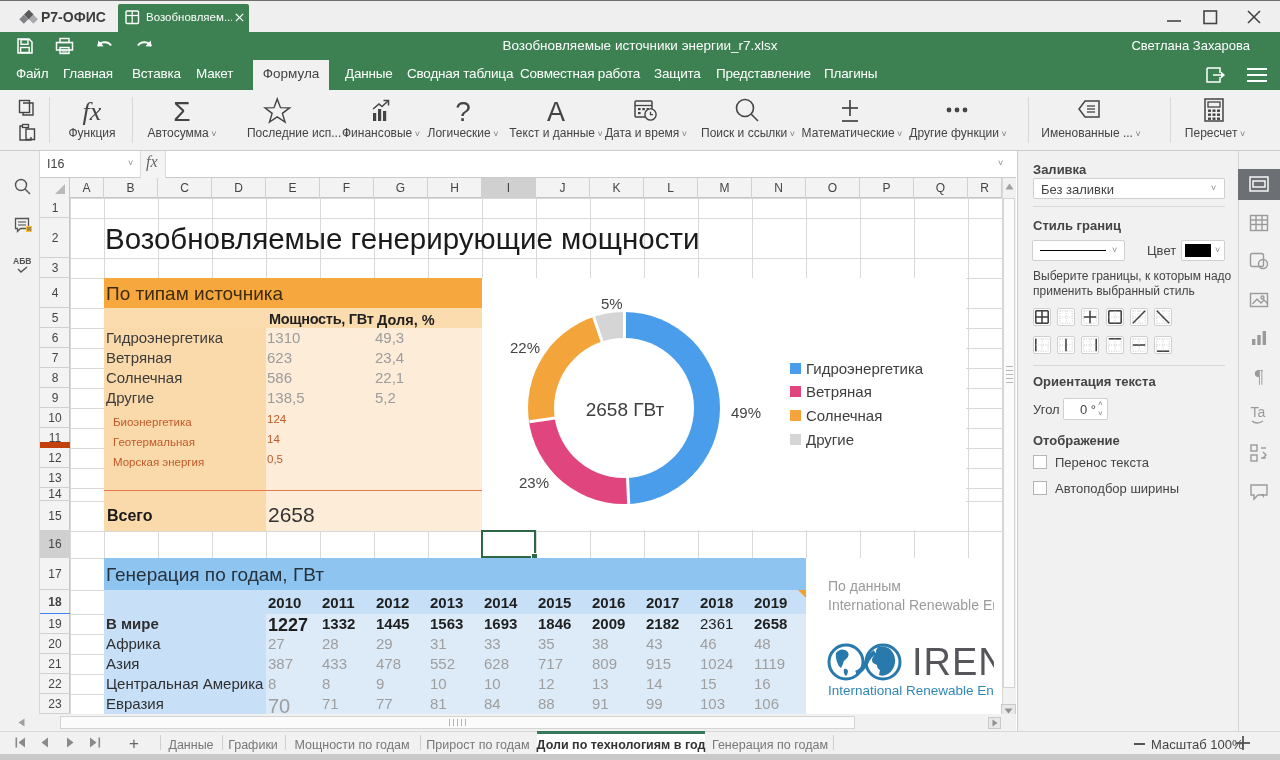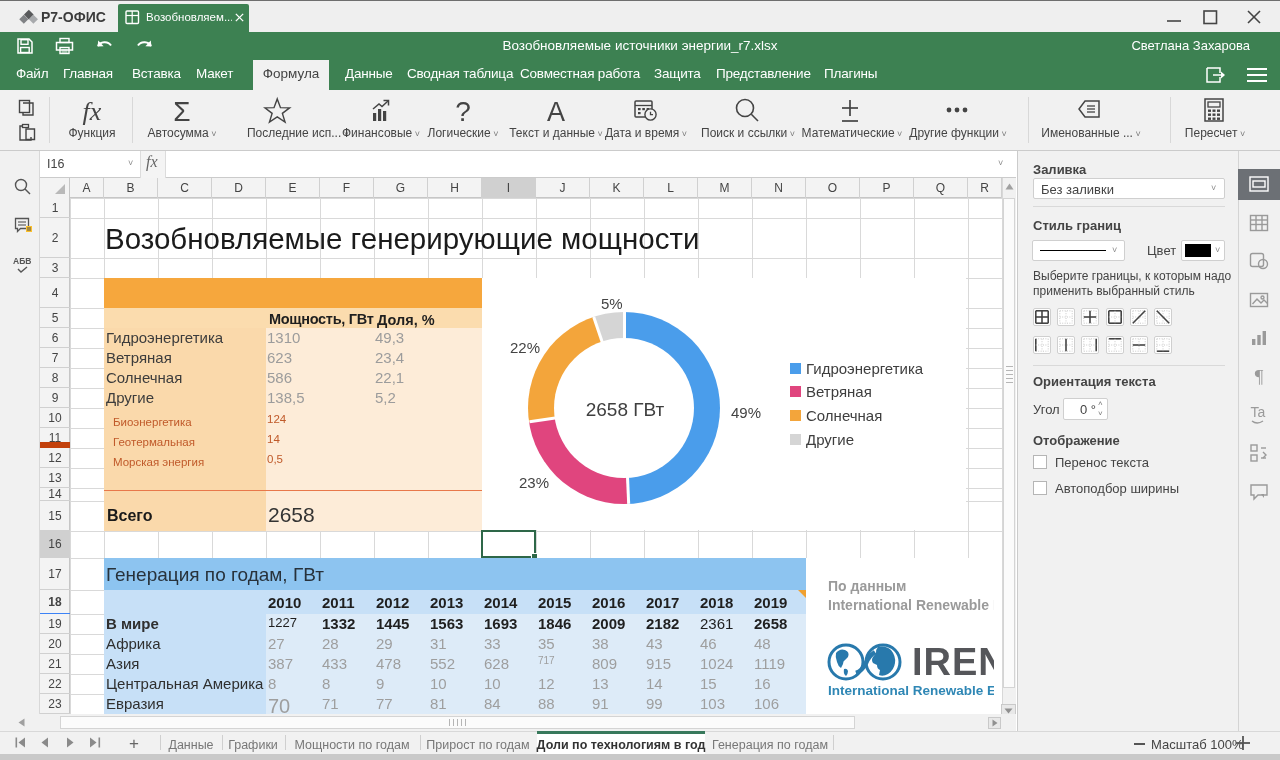--- a/index.html
+++ b/index.html
@@ -302,20 +302,21 @@
 <div class="hline" style="left:71px;top:558px;width:931px;"></div>
 <div class="hline" style="left:71px;top:590px;width:931px;"></div>
 <div class="hline" style="left:71px;top:614px;width:931px;"></div>
 <div class="hline" style="left:71px;top:634px;width:931px;"></div>
 <div class="hline" style="left:71px;top:654px;width:931px;"></div>
 <div class="hline" style="left:71px;top:674px;width:931px;"></div>
 <div class="hline" style="left:71px;top:694px;width:931px;"></div>
 <div class="hline" style="left:71px;top:714px;width:931px;"></div>
 <div class="tx" style="left:105px;top:222px;font-size:29.5px;color:#1b1b1b;">Возобновляемые генерирующие мощности</div>
 <div class="abs" style="left:104px;top:278px;width:378px;height:30px;background:#f6a73d;"></div>
+<div class="tx" style="left:106px;top:283px;font-size:19px;color:#3e2c0e;">По типам источника</div>
 <div class="abs" style="left:104px;top:308px;width:378px;height:20px;background:#fbdcae;"></div>
 <div class="abs" style="left:104px;top:328px;width:162px;height:203px;background:#fad9ab;"></div>
 <div class="abs" style="left:266px;top:328px;width:216px;height:203px;background:#fdecd8;"></div>
 <div class="abs" style="left:104px;top:490px;width:378px;height:1px;background:#e8784a;"></div>
 <div class="tx" style="left:269px;top:311px;font-size:14.5px;font-weight:bold;letter-spacing:-0.3px;color:#1f1f1f;">Мощность, ГВт</div>
 <div class="tx" style="left:377px;top:312px;font-size:14.5px;font-weight:bold;color:#1f1f1f;">Доля, %</div>
 <div class="tx" style="left:106px;top:329px;font-size:15px;color:#3c3c3c;">Гидроэнергетика</div>
 <div class="tx" style="left:267px;top:329px;font-size:15px;color:#9c9c9c;">1310</div>
 <div class="tx" style="left:375px;top:329px;font-size:15px;color:#9c9c9c;">49,3</div>
 <div class="tx" style="left:106px;top:349px;font-size:15px;color:#3c3c3c;">Ветряная</div>
@@ -370,21 +371,21 @@
 <div class="tx" style="left:484px;top:594px;font-size:15px;font-weight:bold;color:#1f1f1f;">2014</div>
 <div class="tx" style="left:538px;top:594px;font-size:15px;font-weight:bold;color:#1f1f1f;">2015</div>
 <div class="tx" style="left:592px;top:594px;font-size:15px;font-weight:bold;color:#1f1f1f;">2016</div>
 <div class="tx" style="left:646px;top:594px;font-size:15px;font-weight:bold;color:#1f1f1f;">2017</div>
 <div class="tx" style="left:700px;top:594px;font-size:15px;font-weight:bold;color:#1f1f1f;">2018</div>
 <div class="tx" style="left:754px;top:594px;font-size:15px;font-weight:bold;color:#1f1f1f;">2019</div>
 <svg class="abs" style="left:798px;top:590px;" width="8" height="8" viewBox="0 0 8 8">
       <path d="M8 0 L8 8 L0 0 Z" fill="#f0a030"></path>
     </svg>
 <div class="tx" style="left:106px;top:615px;font-size:15px;font-weight:bold;color:#2f2f2f;">В мире</div>
-<div class="tx" style="left:268px;top:615px;font-size:13px;font-weight:normal;color:#1f1f1f;">1227</div>
+<div class="tx" style="left:268px;top:615px;font-size:18px;font-weight:bold;color:#1f1f1f;">1227</div>
 <div class="tx" style="left:322px;top:615px;font-size:15px;font-weight:bold;color:#1f1f1f;">1332</div>
 <div class="tx" style="left:376px;top:615px;font-size:15px;font-weight:bold;color:#1f1f1f;">1445</div>
 <div class="tx" style="left:430px;top:615px;font-size:15px;font-weight:bold;color:#1f1f1f;">1563</div>
 <div class="tx" style="left:484px;top:615px;font-size:15px;font-weight:bold;color:#1f1f1f;">1693</div>
 <div class="tx" style="left:538px;top:615px;font-size:15px;font-weight:bold;color:#1f1f1f;">1846</div>
 <div class="tx" style="left:592px;top:615px;font-size:15px;font-weight:bold;color:#1f1f1f;">2009</div>
 <div class="tx" style="left:646px;top:615px;font-size:15px;font-weight:bold;color:#1f1f1f;">2182</div>
 <div class="tx" style="left:700px;top:615px;font-size:15px;font-weight:normal;color:#1f1f1f;">2361</div>
 <div class="tx" style="left:754px;top:615px;font-size:15px;font-weight:bold;color:#1f1f1f;">2658</div>
 <div class="tx" style="left:106px;top:635px;font-size:15px;font-weight:normal;color:#2f2f2f;">Африка</div>
@@ -397,21 +398,21 @@
 <div class="tx" style="left:592px;top:635px;font-size:15px;font-weight:normal;color:#9e9e9e;">38</div>
 <div class="tx" style="left:646px;top:635px;font-size:15px;font-weight:normal;color:#9e9e9e;">43</div>
 <div class="tx" style="left:700px;top:635px;font-size:15px;font-weight:normal;color:#9e9e9e;">46</div>
 <div class="tx" style="left:754px;top:635px;font-size:15px;font-weight:normal;color:#9e9e9e;">48</div>
 <div class="tx" style="left:106px;top:655px;font-size:15px;font-weight:normal;color:#2f2f2f;">Азия</div>
 <div class="tx" style="left:268px;top:655px;font-size:15px;font-weight:normal;color:#9e9e9e;">387</div>
 <div class="tx" style="left:322px;top:655px;font-size:15px;font-weight:normal;color:#9e9e9e;">433</div>
 <div class="tx" style="left:376px;top:655px;font-size:15px;font-weight:normal;color:#9e9e9e;">478</div>
 <div class="tx" style="left:430px;top:655px;font-size:15px;font-weight:normal;color:#9e9e9e;">552</div>
 <div class="tx" style="left:484px;top:655px;font-size:15px;font-weight:normal;color:#9e9e9e;">628</div>
-<div class="tx" style="left:538px;top:655px;font-size:10px;font-weight:normal;color:#9e9e9e;text-align:center;">717</div>
+<div class="tx" style="left:538px;top:655px;font-size:15px;font-weight:normal;color:#9e9e9e;text-align:center;">717</div>
 <div class="tx" style="left:592px;top:655px;font-size:15px;font-weight:normal;color:#9e9e9e;">809</div>
 <div class="tx" style="left:646px;top:655px;font-size:15px;font-weight:normal;color:#9e9e9e;">915</div>
 <div class="tx" style="left:700px;top:655px;font-size:15px;font-weight:normal;color:#9e9e9e;">1024</div>
 <div class="tx" style="left:754px;top:655px;font-size:15px;font-weight:normal;color:#9e9e9e;">1119</div>
 <div class="tx" style="left:106px;top:675px;font-size:15px;font-weight:normal;color:#2f2f2f;">Центральная Америка</div>
 <div class="tx" style="left:268px;top:675px;font-size:15px;font-weight:normal;color:#9e9e9e;">8</div>
 <div class="tx" style="left:322px;top:675px;font-size:15px;font-weight:normal;color:#9e9e9e;">8</div>
 <div class="tx" style="left:376px;top:675px;font-size:15px;font-weight:normal;color:#9e9e9e;">9</div>
 <div class="tx" style="left:430px;top:675px;font-size:15px;font-weight:normal;color:#9e9e9e;">10</div>
 <div class="tx" style="left:484px;top:675px;font-size:15px;font-weight:normal;color:#9e9e9e;">10</div>
@@ -425,21 +426,21 @@
 <div class="tx" style="left:322px;top:695px;font-size:15px;font-weight:normal;color:#9e9e9e;">71</div>
 <div class="tx" style="left:376px;top:695px;font-size:15px;font-weight:normal;color:#9e9e9e;">77</div>
 <div class="tx" style="left:430px;top:695px;font-size:15px;font-weight:normal;color:#9e9e9e;">81</div>
 <div class="tx" style="left:484px;top:695px;font-size:15px;font-weight:normal;color:#9e9e9e;">84</div>
 <div class="tx" style="left:538px;top:695px;font-size:15px;font-weight:normal;color:#9e9e9e;">88</div>
 <div class="tx" style="left:592px;top:695px;font-size:15px;font-weight:normal;color:#9e9e9e;">91</div>
 <div class="tx" style="left:646px;top:695px;font-size:15px;font-weight:normal;color:#9e9e9e;">99</div>
 <div class="tx" style="left:700px;top:695px;font-size:15px;font-weight:normal;color:#9e9e9e;">103</div>
 <div class="tx" style="left:754px;top:695px;font-size:15px;font-weight:normal;color:#9e9e9e;">106</div>
 <div class="abs" style="left:806px;top:558px;width:196px;height:156px;background:#fff;overflow:hidden;"></div>
-<div class="abs" style="left:806px;top:558px;width:188px;height:156px;overflow:hidden;font-weight:bold;">
+<div class="abs" style="left:806px;top:558px;width:188px;height:156px;overflow:hidden;">
       <div class="tx" style="left:22px;top:20px;font-size:14px;color:#9a9a9a;">По данным</div>
       <div class="tx" style="left:22px;top:39px;font-size:14px;color:#9a9a9a;">International Renewable Energy</div>
       <svg class="abs" style="left:16px;top:80px;" width="180" height="50" viewBox="0 0 180 50">
         <circle cx="24" cy="24" r="17" fill="none" stroke="#2879ac" stroke-width="3"></circle>
         <circle cx="61" cy="24" r="17" fill="none" stroke="#2879ac" stroke-width="3"></circle>
         <path d="M14 15 q4 -5 9 -3 q5 2 3 7 l-3 3 q-2 1 -2 4 l-2 4 q-3 -2 -4 -6 q-2 -5 -1 -9 z" fill="#2879ac"></path>
         <path d="M22 31 q3 -1 4 2 q0 3 -2 5 q-3 -2 -2 -7 z" fill="#2879ac"></path>
         <path d="M56 9 q8 -2 13 3 q5 6 4 13 q-1 7 -7 11 q-5 3 -9 1 l1 -5 q-3 -1 -3 -5 l-4 -2 q-2 -3 0 -6 l3 -4 q0 -4 2 -6 z" fill="#2879ac"></path>
         <path d="M34 35 q6 -2 10 -10 q3 -7 9 -11" fill="none" stroke="#2879ac" stroke-width="4.5"></path>
         <text x="90" y="37" font-family="Liberation Sans" font-size="38" fill="#55565a" letter-spacing="1">IRENA</text>

